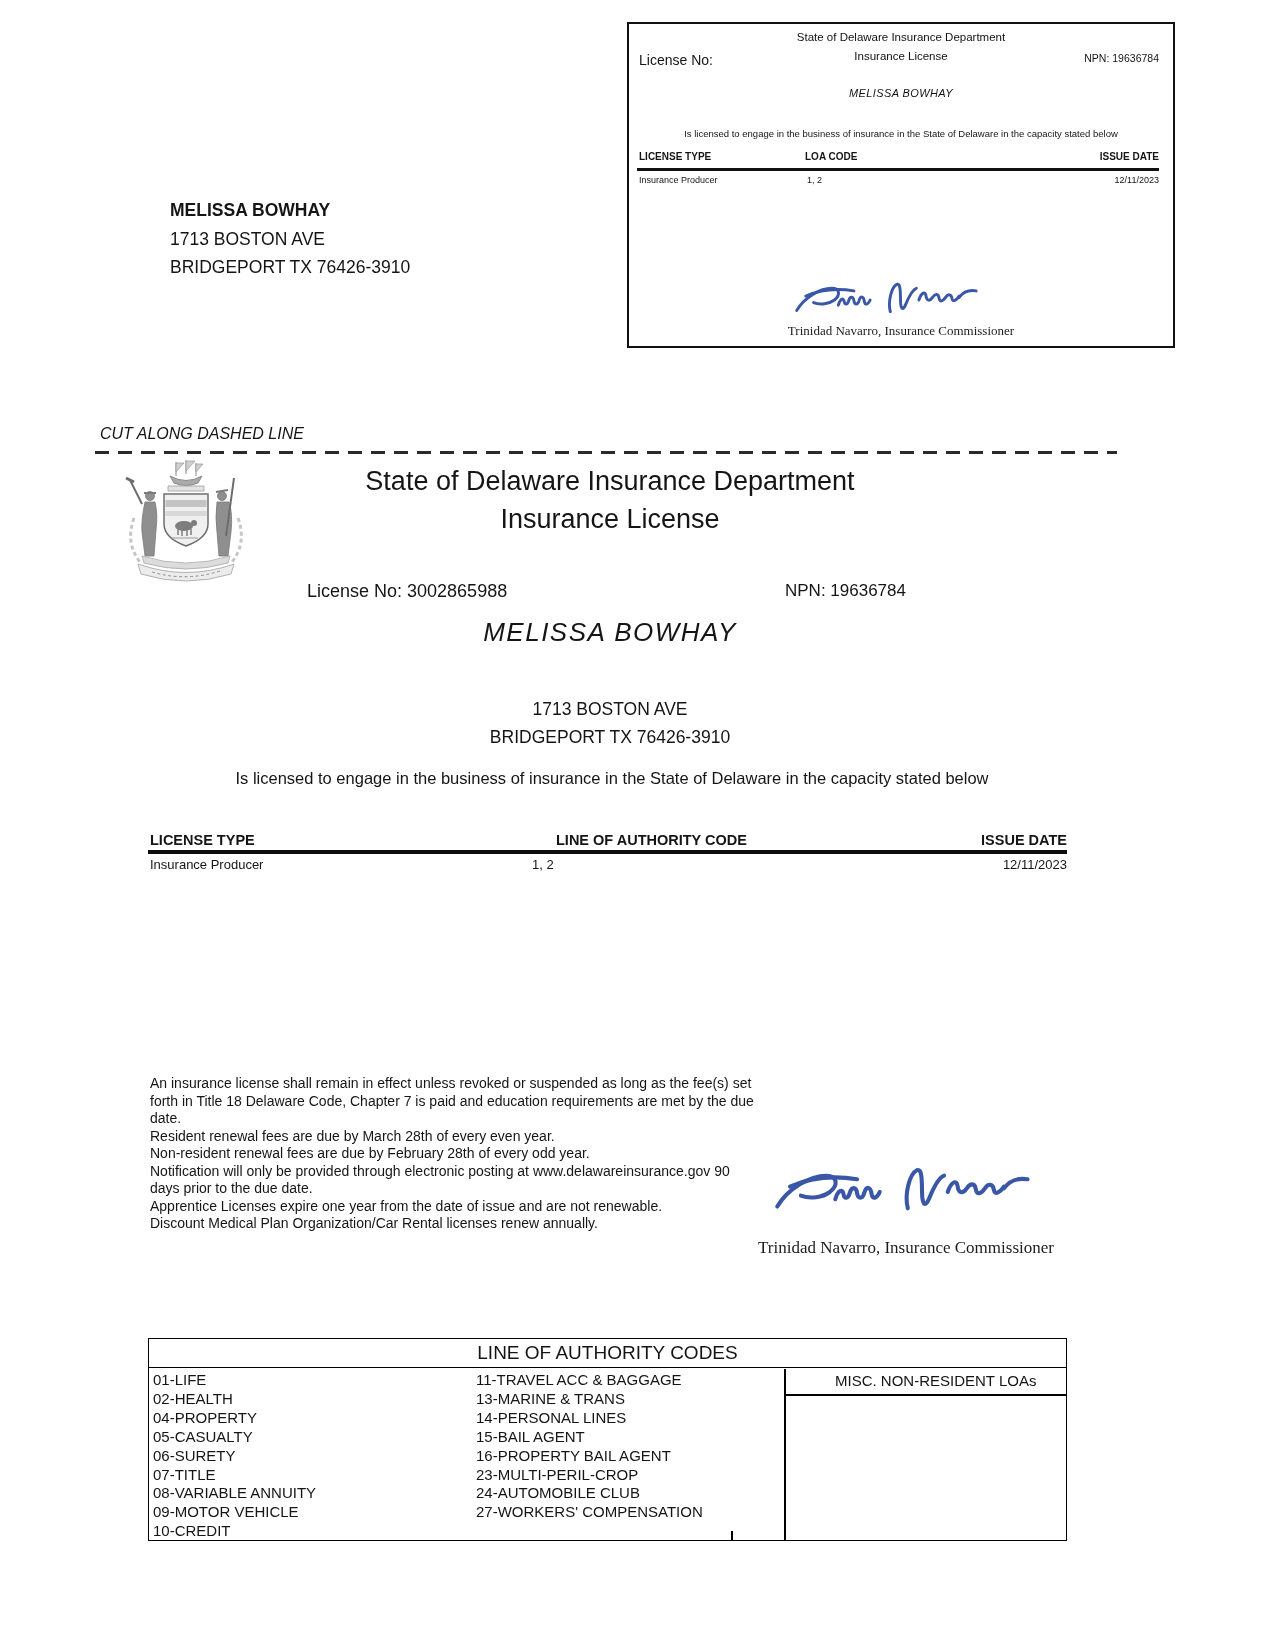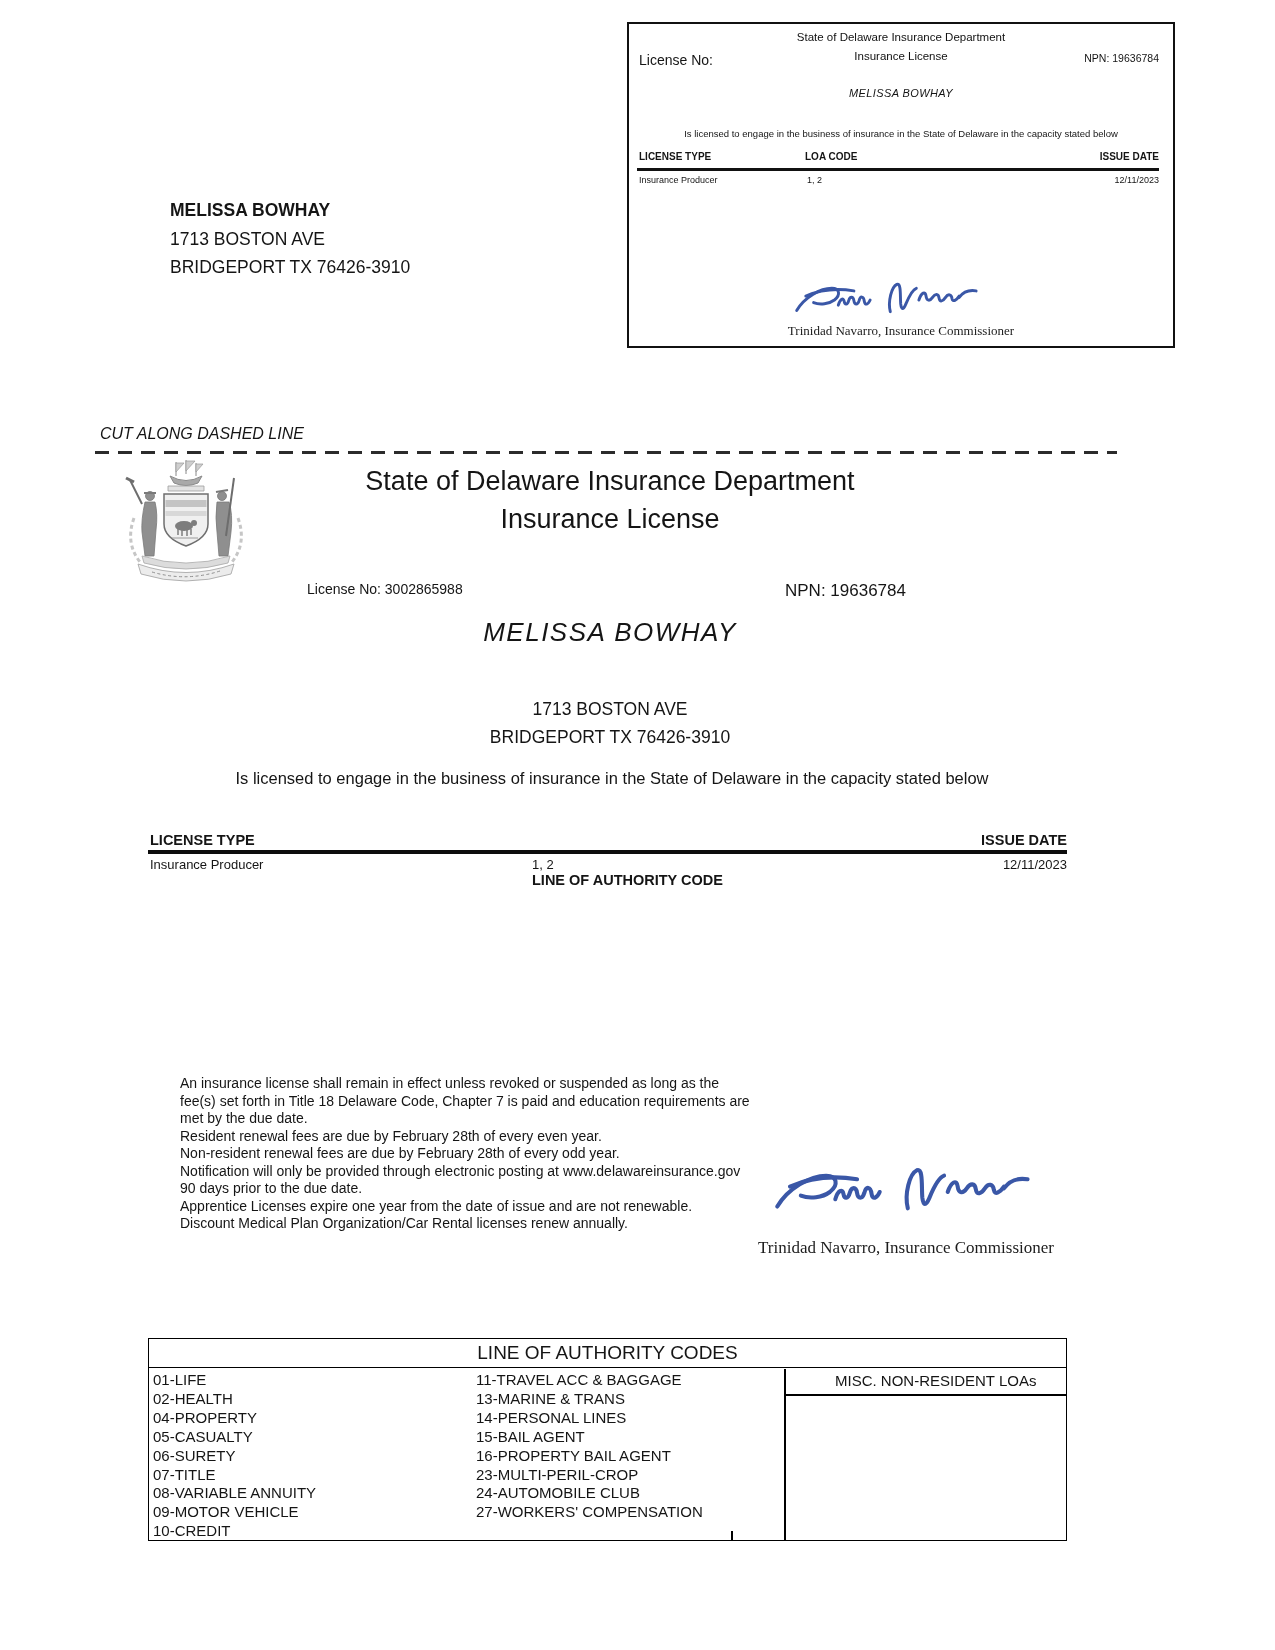--- a/index.html
+++ b/index.html
@@ -38,36 +38,36 @@
   .cut-label  { left:100px; top:425px; font-size:16px;font-style:italic; }
   .cut-dashes { left:95px; top:451px; width:1022px; height:3px;
     background:repeating-linear-gradient(to right, #2b2b2b 0 14px, transparent 14px 23px); }
 
   
   .seal { left:112px; top:460px; width:148px; height:134px; }
 
   
   .m-title1 { left:0; width:1220px; top:466px; text-align:center; font-size:27px; }
   .m-title2 { left:0; width:1220px; top:504px; text-align:center; font-size:27px; }
-  .m-licno  { left:307px; top:581px; font-size:14px; }
+  .m-licno  { left:307px; top:581px; font-size:18px; }
   .m-npn    { left:785px; top:581px; font-size:17px; }
   .m-name   { left:0; width:1220px; top:617px; text-align:center; font-style:italic;
               font-size:26px; letter-spacing:1.5px; }
   .m-addr1  { left:0; width:1220px; top:699px; text-align:center; font-size:17.5px; }
   .m-addr2  { left:0; width:1220px; top:727px; text-align:center; font-size:17.5px; }
   .m-licensed { left:0; width:1224px; top:769px; text-align:center; font-size:16.5px; }
 
   .m-th { top:832px; font-size:14.5px; font-weight:700; }
-  .m-th.c1 { left:150px; } .m-th.c2 { left:532px;margin-top:40px; } .m-th.c3 { right:208px; }
+  .m-th.c1 { left:150px; } .m-th.c2 { left:556px; } .m-th.c3 { right:208px; }
   .m-rule { left:148px; top:850px; width:919px; height:3.5px; background:#0d0d0d; }
   .m-td { top:857px; font-size:13px; }
   .m-td.c1 { left:150px; } .m-td.c2 { left:532px; } .m-td.c3 { right:208px; }
 
   .notes { left:150px; top:1075px; width:608px; font-size:14px; line-height:17.5px; }
-  .note  { display:block;margin-left:30px; }
+  .note  { display:block; }
 
   .m-sig { left:770px; top:1148px; width:272px; height:88px; }
   .m-sig-caption { left:746px; top:1238px; width:320px; text-align:center;
     font-family:"Liberation Serif", serif; font-size:17px; color:#1c1c1c; }
 
   
   .loa { left:148px; top:1338px; width:919px; height:203px; border:1.5px solid #000; box-sizing:border-box; }
   .loa * { position:absolute; }
   .loa-title { left:0; right:0; top:0; height:28px; line-height:28px; text-align:center;
     font-size:19px; font-weight:400; border-bottom:1.5px solid #000; box-sizing:content-box; }
@@ -182,21 +182,21 @@
   <div class="abs m-th c1">LICENSE TYPE</div>
   <div class="abs m-th c2">LINE OF AUTHORITY CODE</div>
   <div class="abs m-th c3">ISSUE DATE</div>
   <div class="abs m-rule"></div>
   <div class="abs m-td c1">Insurance Producer</div>
   <div class="abs m-td c2">1, 2</div>
   <div class="abs m-td c3">12/11/2023</div>
 
   <div class="abs notes">
     <span class="note">An insurance license shall remain in effect unless revoked or suspended as long as the fee(s) set forth in Title 18 Delaware Code, Chapter 7 is paid and education requirements are met by the due date.</span>
-    <span class="note">Resident renewal fees are due by February 28th of every even year.</span>
+    <span class="note">Resident renewal fees are due by March 28th of every even year.</span>
     <span class="note">Non-resident renewal fees are due by February 28th of every odd year.</span>
     <span class="note">Notification will only be provided through electronic posting at www.delawareinsurance.gov 90 days prior to the due date.</span>
     <span class="note">Apprentice Licenses expire one year from the date of issue and are not renewable.</span>
     <span class="note">Discount Medical Plan Organization/Car Rental licenses renew annually.</span>
   </div>
 
   <svg class="abs m-sig" viewBox="0 0 300 80" preserveAspectRatio="xMidYMid meet">
     <g class="sig-stroke" stroke="#3a57a7">
       <path d="M8 56 C20 36 44 22 62 22 C74 22 76 32 66 40 C58 46 44 48 34 44"></path>
       <path d="M22 34 C45 24 72 22 96 26"></path>

